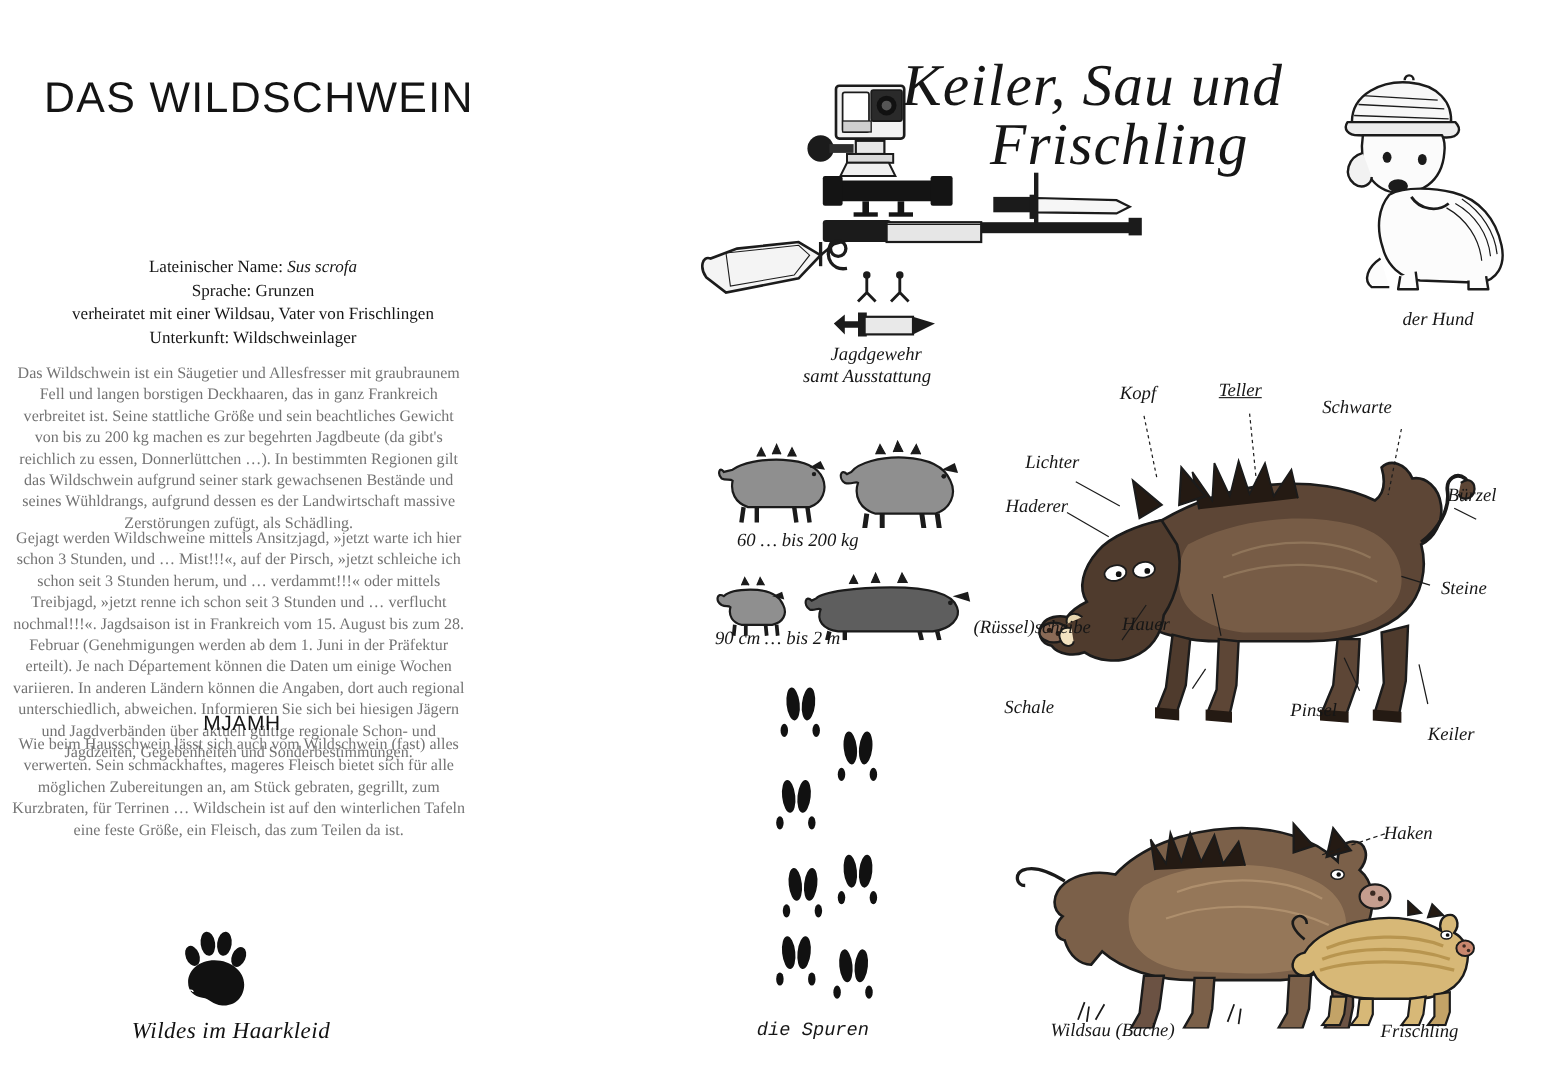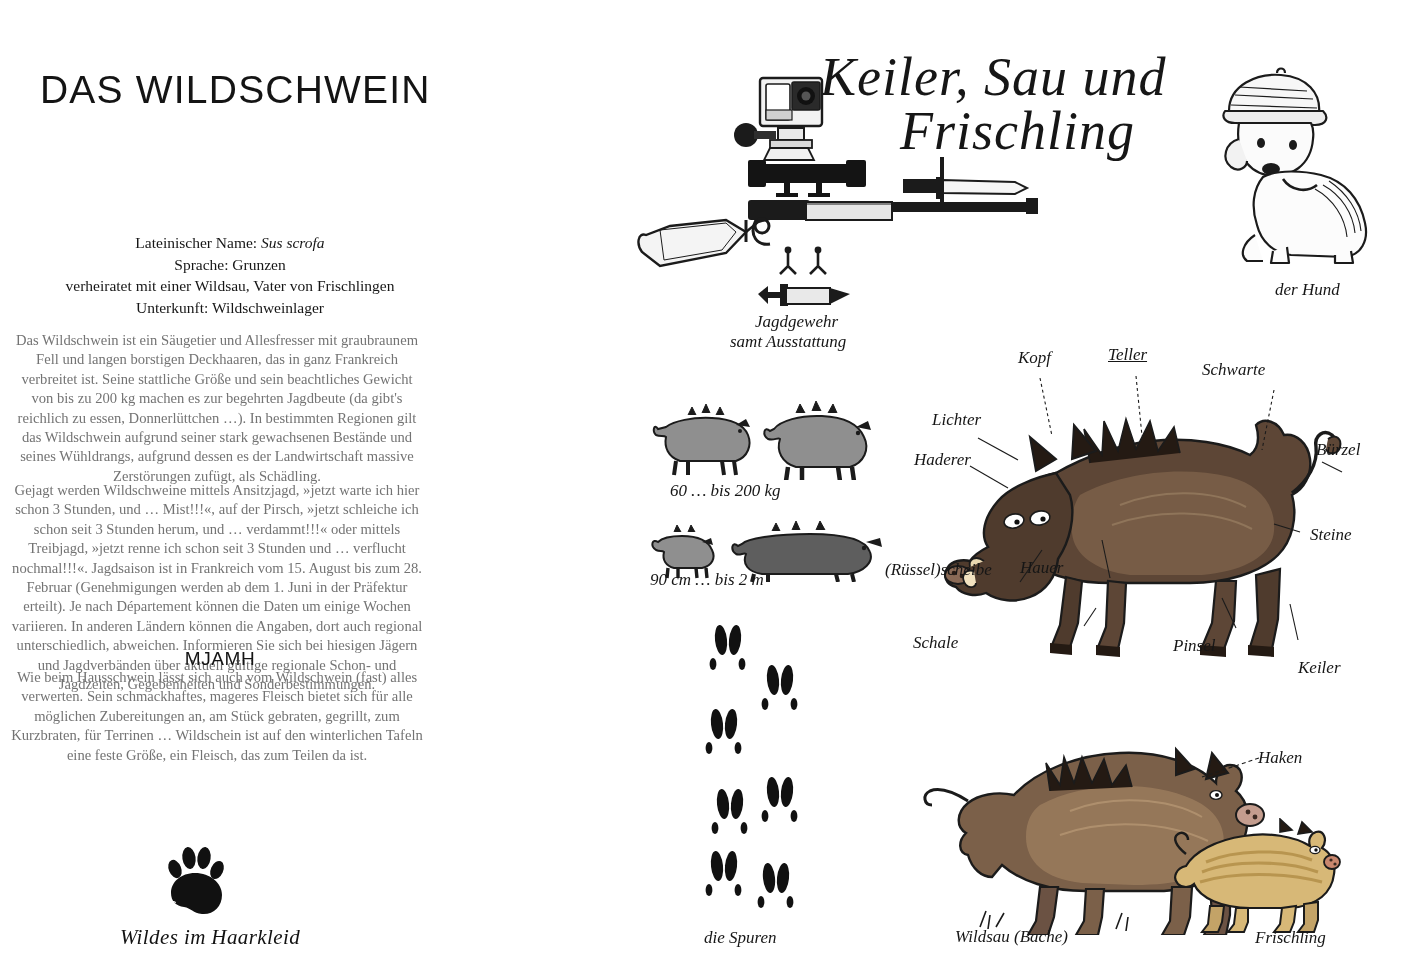--- a/index.html
+++ b/index.html
@@ -311,21 +311,21 @@
           </g>
           <g transform="translate(68,238)">
             <ellipse cx="6" cy="20" rx="6" ry="15" transform="rotate(-6 6 20)"></ellipse>
             <ellipse cx="20" cy="20" rx="6" ry="15" transform="rotate(6 20 20)"></ellipse>
             <ellipse cx="-2" cy="44" rx="3.4" ry="6"></ellipse>
             <ellipse cx="27" cy="44" rx="3.4" ry="6"></ellipse>
           </g>
         </g>
       </svg>
     </div>
-    <div class="script label" style="left:84px;top:928px;">die Spuren</div>
+    <div class="script label" style="left:68px;top:928px;font-family:Liberation Mono, monospace;">die Spuren</div>
 
     <div class="svgwrap" style="left:320px;top:355px;">
       <svg width="470" height="320" viewBox="0 0 470 320">
         <g>
 
           <path d="M116 118 C96 122 76 136 66 150 C56 164 58 178 66 186 C60 196 62 206 70 208
                    C72 222 78 232 86 238 L96 238 L96 210
                    C112 222 140 228 170 228 L250 228 C286 228 320 218 338 200
                    C352 186 358 162 352 140 C364 134 372 120 370 104 C368 88 356 78 344 80
                    C338 66 324 62 316 70 C320 84 318 94 310 100

